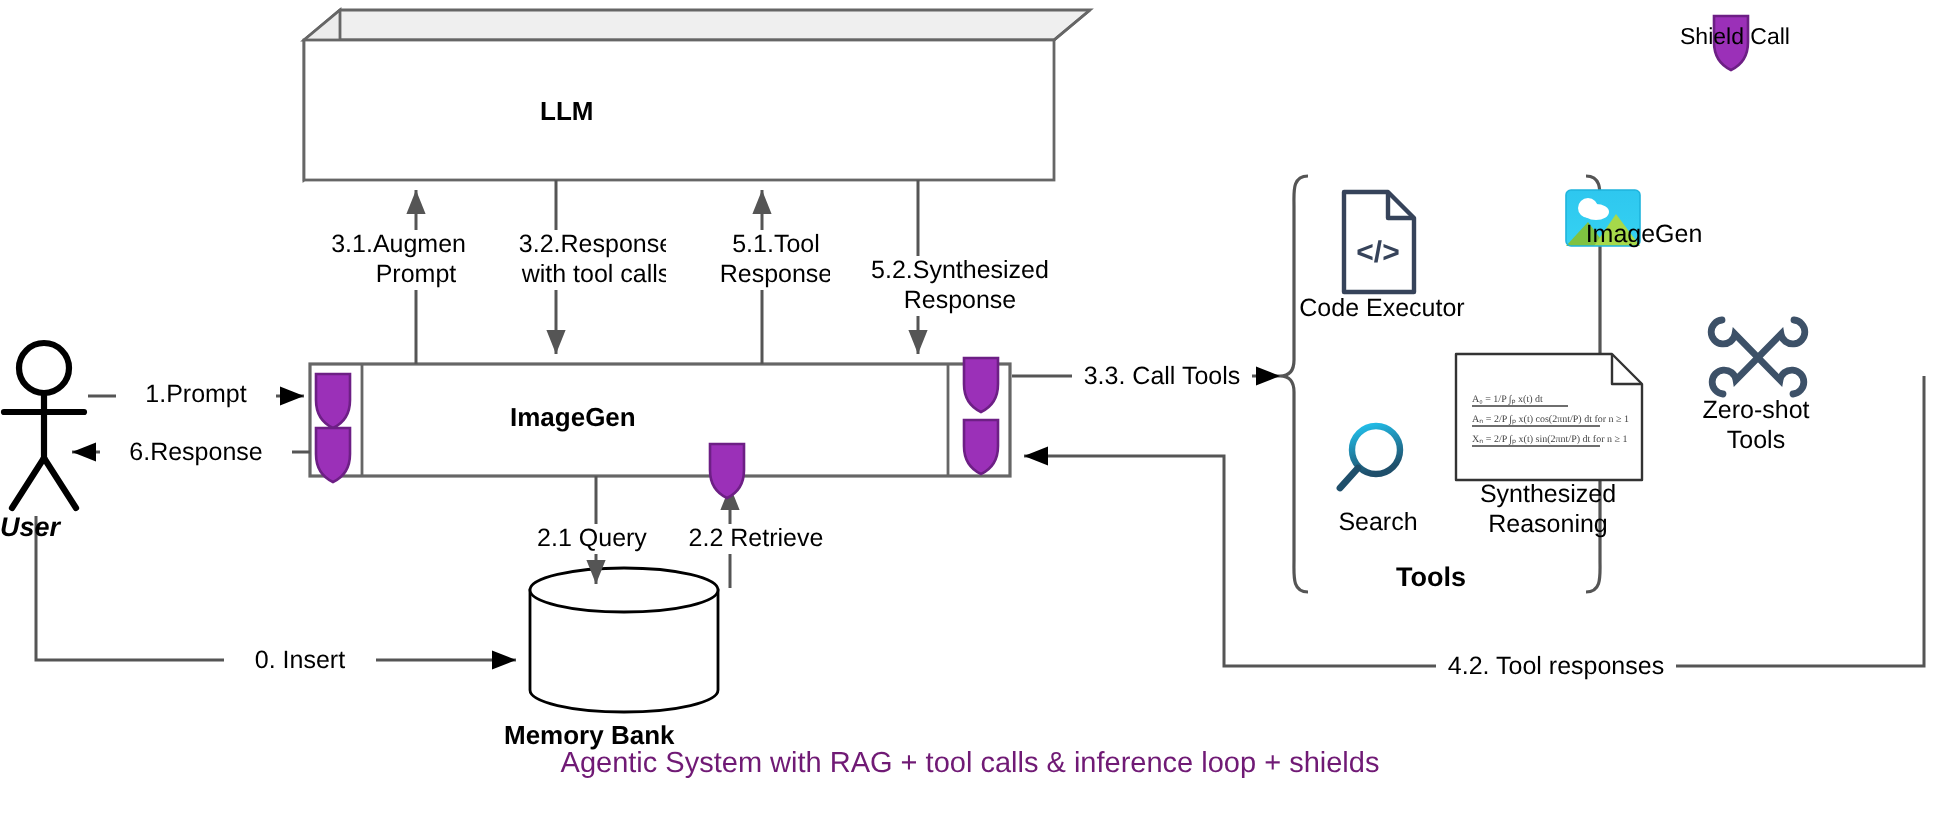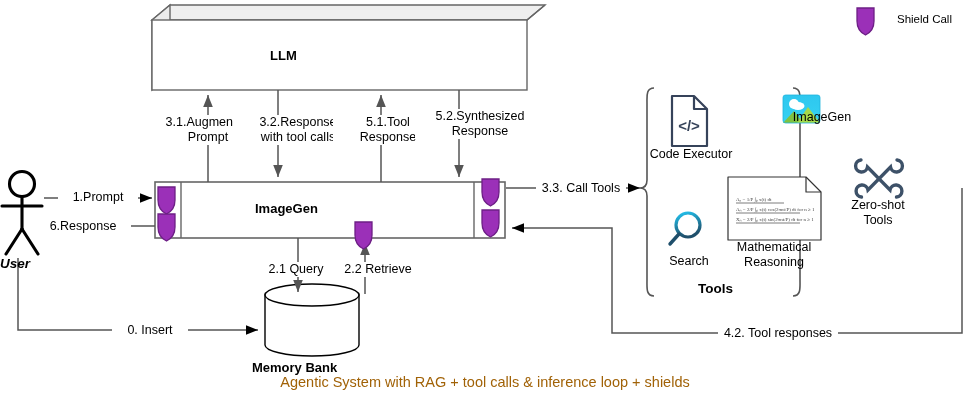--- a/index.html
+++ b/index.html
@@ -38,21 +38,21 @@
   .lbl.white-bg {
     background: #ffffff;
   }
   .caption {
     position: absolute;
     left: 0;
     top: 374px;
     width: 970px;
     text-align: center;
     font-size: 14.5px;
-    color: #a16207;
+    color: #701a75;
   }
   .node-title {
     position: absolute;
     font-weight: bold;
     font-size: 13px;
     text-align: left;
   }
   .legend-text {
     position: absolute;
     font-size: 11.5px;
@@ -213,46 +213,46 @@
 
   <div class="lbl white-bg" style="left:143px; top:115px; width:130px;">3.1.Augmented
 Prompt</div>
 
   <div class="lbl white-bg" style="left:233px; top:115px; width:130px;">3.2.Response
 with tool calls</div>
 
   <div class="lbl white-bg" style="left:333px; top:115px; width:110px;">5.1.Tool
 Response</div>
 
-  <div class="lbl white-bg" style="left:415px; top:109px; width:130px;">5.2.Synthesized
+  <div class="lbl white-bg" style="left:415px; top:128px; width:130px;">5.2.Synthesized
 Response</div>
 
   <div class="lbl white-bg" style="left:58px; top:190px; width:80px;">1.Prompt</div>
 
-  <div class="lbl white-bg" style="left:35px; top:219px; width:96px;">6.Response</div>
+  <div class="lbl white-bg" style="left:50px; top:219px; width:96px;">6.Response</div>
 
   <div class="lbl white-bg" style="left:259px; top:262px; width:74px;">2.1 Query</div>
 
   <div class="lbl white-bg" style="left:334px; top:262px; width:88px;">2.2 Retrieve</div>
 
   <div class="lbl white-bg" style="left:112px; top:323px; width:76px;">0. Insert</div>
 
   <div class="lbl white-bg" style="left:536px; top:181px; width:90px;">3.3. Call Tools</div>
 
   <div class="lbl white-bg" style="left:718px; top:326px; width:120px;">4.2. Tool responses</div>
 
   <div class="lbl" style="left:645px; top:147px; width:92px;">Code Executor</div>
 
   <div class="lbl" style="left:766px; top:110px; width:72px;margin-left:20px;">ImageGen</div>
 
   <div class="lbl" style="left:660px; top:254px; width:58px;">Search</div>
 
-  <div class="lbl" style="left:724px; top:240px; width:100px;">Mathematical
+  <div class="lbl" style="left:724px; top:240px; width:100px;">Synthesized
 Reasoning</div>
 
   <div class="lbl" style="left:841px; top:198px; width:74px;">Zero-shot
 Tools</div>
 
-  <div class="legend-text" style="left:897px; top:13px;">Shield Call</div>
+  <div class="legend-text" style="left:840px; top:13px;">Shield Call</div>
 
   <div class="caption">Agentic System with RAG + tool calls &amp; inference loop + shields</div>
 
 </div>
 
 </body></html>

